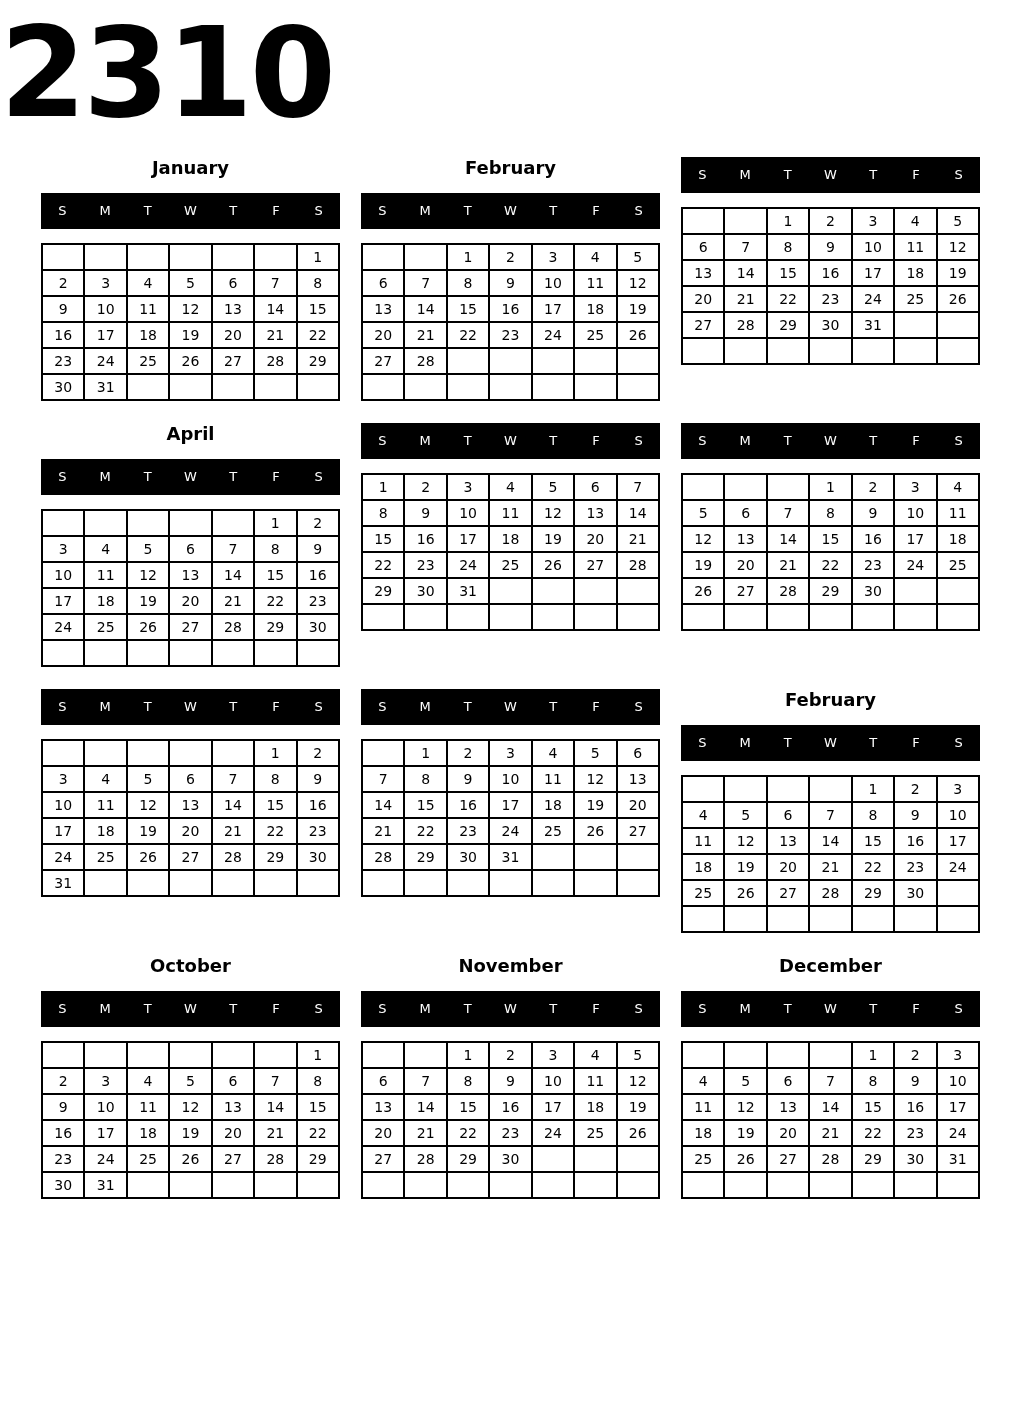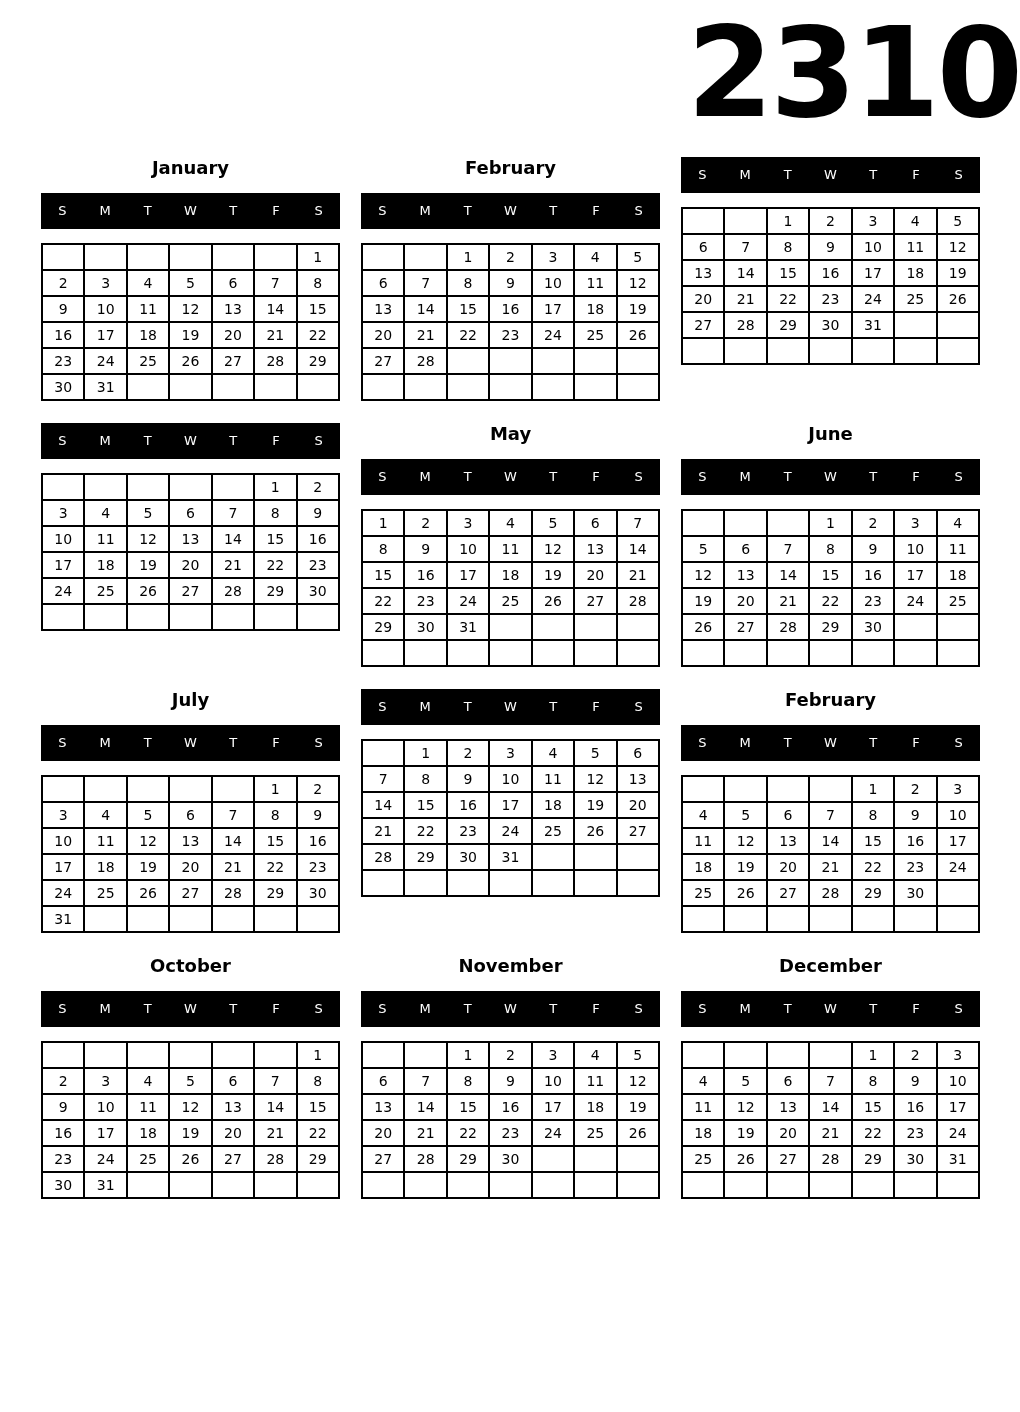--- a/index.html
+++ b/index.html
@@ -11,21 +11,21 @@
   }
   *{box-sizing:border-box;margin:0;padding:0;}
   html,body{width:1020px;background:var(--bg);}
   body{
     height:1412px;
     font-family:"DejaVu Sans","Liberation Sans",sans-serif;
     color:var(--text);
     overflow:hidden;
   }
   .year{
-    text-align:right;
+    text-align:left;
     font-size:124px;
     font-weight:bold;
     letter-spacing:-3px;
     line-height:1.12;
     margin-top:4px;
   }
   .months{
     display:grid;
     grid-template-columns:repeat(3,299px);
     column-gap:21px;
@@ -276,90 +276,90 @@
               <td></td>
               <td></td>
               <td></td>
               <td></td>
               <td></td>
             </tr>
           </tbody>
         </table>
       </div>
       <div class="month">
-        <div class="weekday-header">
-          <span>S</span>
-          <span>M</span>
-          <span>T</span>
-          <span>W</span>
-          <span>T</span>
-          <span>F</span>
-          <span>S</span>
-        </div>
-        <table class="grid">
-          <tbody>
-            <tr>
-              <td></td>
-              <td></td>
-              <td></td>
-              <td></td>
-              <td></td>
-              <td>1</td>
-              <td>2</td>
-            </tr>
-            <tr>
-              <td>3</td>
-              <td>4</td>
-              <td>5</td>
-              <td>6</td>
-              <td>7</td>
-              <td>8</td>
-              <td>9</td>
-            </tr>
-            <tr>
-              <td>10</td>
-              <td>11</td>
-              <td>12</td>
-              <td>13</td>
-              <td>14</td>
-              <td>15</td>
-              <td>16</td>
-            </tr>
-            <tr>
-              <td>17</td>
-              <td>18</td>
-              <td>19</td>
-              <td>20</td>
-              <td>21</td>
-              <td>22</td>
-              <td>23</td>
-            </tr>
-            <tr>
-              <td>24</td>
-              <td>25</td>
-              <td>26</td>
-              <td>27</td>
-              <td>28</td>
-              <td>29</td>
-              <td>30</td>
-            </tr>
-            <tr>
-              <td></td>
-              <td></td>
-              <td></td>
-              <td></td>
-              <td></td>
-              <td></td>
-              <td></td>
-            </tr>
-          </tbody>
-        </table>
-      </div>
-      <div class="month">
-        <div class="month-title">May</div>
+        <div class="month-title">April</div>
+        <div class="weekday-header">
+          <span>S</span>
+          <span>M</span>
+          <span>T</span>
+          <span>W</span>
+          <span>T</span>
+          <span>F</span>
+          <span>S</span>
+        </div>
+        <table class="grid">
+          <tbody>
+            <tr>
+              <td></td>
+              <td></td>
+              <td></td>
+              <td></td>
+              <td></td>
+              <td>1</td>
+              <td>2</td>
+            </tr>
+            <tr>
+              <td>3</td>
+              <td>4</td>
+              <td>5</td>
+              <td>6</td>
+              <td>7</td>
+              <td>8</td>
+              <td>9</td>
+            </tr>
+            <tr>
+              <td>10</td>
+              <td>11</td>
+              <td>12</td>
+              <td>13</td>
+              <td>14</td>
+              <td>15</td>
+              <td>16</td>
+            </tr>
+            <tr>
+              <td>17</td>
+              <td>18</td>
+              <td>19</td>
+              <td>20</td>
+              <td>21</td>
+              <td>22</td>
+              <td>23</td>
+            </tr>
+            <tr>
+              <td>24</td>
+              <td>25</td>
+              <td>26</td>
+              <td>27</td>
+              <td>28</td>
+              <td>29</td>
+              <td>30</td>
+            </tr>
+            <tr>
+              <td></td>
+              <td></td>
+              <td></td>
+              <td></td>
+              <td></td>
+              <td></td>
+              <td></td>
+            </tr>
+          </tbody>
+        </table>
+      </div>
+      <div class="month">
         <div class="weekday-header">
           <span>S</span>
           <span>M</span>
           <span>T</span>
           <span>W</span>
           <span>T</span>
           <span>F</span>
           <span>S</span>
         </div>
         <table class="grid">
@@ -415,91 +415,89 @@
               <td></td>
               <td></td>
               <td></td>
               <td></td>
               <td></td>
             </tr>
           </tbody>
         </table>
       </div>
       <div class="month">
-        <div class="month-title">June</div>
-        <div class="weekday-header">
-          <span>S</span>
-          <span>M</span>
-          <span>T</span>
-          <span>W</span>
-          <span>T</span>
-          <span>F</span>
-          <span>S</span>
-        </div>
-        <table class="grid">
-          <tbody>
-            <tr>
-              <td></td>
-              <td></td>
-              <td></td>
-              <td>1</td>
-              <td>2</td>
-              <td>3</td>
-              <td>4</td>
-            </tr>
-            <tr>
-              <td>5</td>
-              <td>6</td>
-              <td>7</td>
-              <td>8</td>
-              <td>9</td>
-              <td>10</td>
-              <td>11</td>
-            </tr>
-            <tr>
-              <td>12</td>
-              <td>13</td>
-              <td>14</td>
-              <td>15</td>
-              <td>16</td>
-              <td>17</td>
-              <td>18</td>
-            </tr>
-            <tr>
-              <td>19</td>
-              <td>20</td>
-              <td>21</td>
-              <td>22</td>
-              <td>23</td>
-              <td>24</td>
-              <td>25</td>
-            </tr>
-            <tr>
-              <td>26</td>
-              <td>27</td>
-              <td>28</td>
-              <td>29</td>
-              <td>30</td>
-              <td></td>
-              <td></td>
-            </tr>
-            <tr>
-              <td></td>
-              <td></td>
-              <td></td>
-              <td></td>
-              <td></td>
-              <td></td>
-              <td></td>
-            </tr>
-          </tbody>
-        </table>
-      </div>
-      <div class="month">
-        <div class="month-title">July</div>
+        <div class="weekday-header">
+          <span>S</span>
+          <span>M</span>
+          <span>T</span>
+          <span>W</span>
+          <span>T</span>
+          <span>F</span>
+          <span>S</span>
+        </div>
+        <table class="grid">
+          <tbody>
+            <tr>
+              <td></td>
+              <td></td>
+              <td></td>
+              <td>1</td>
+              <td>2</td>
+              <td>3</td>
+              <td>4</td>
+            </tr>
+            <tr>
+              <td>5</td>
+              <td>6</td>
+              <td>7</td>
+              <td>8</td>
+              <td>9</td>
+              <td>10</td>
+              <td>11</td>
+            </tr>
+            <tr>
+              <td>12</td>
+              <td>13</td>
+              <td>14</td>
+              <td>15</td>
+              <td>16</td>
+              <td>17</td>
+              <td>18</td>
+            </tr>
+            <tr>
+              <td>19</td>
+              <td>20</td>
+              <td>21</td>
+              <td>22</td>
+              <td>23</td>
+              <td>24</td>
+              <td>25</td>
+            </tr>
+            <tr>
+              <td>26</td>
+              <td>27</td>
+              <td>28</td>
+              <td>29</td>
+              <td>30</td>
+              <td></td>
+              <td></td>
+            </tr>
+            <tr>
+              <td></td>
+              <td></td>
+              <td></td>
+              <td></td>
+              <td></td>
+              <td></td>
+              <td></td>
+            </tr>
+          </tbody>
+        </table>
+      </div>
+      <div class="month">
         <div class="weekday-header">
           <span>S</span>
           <span>M</span>
           <span>T</span>
           <span>W</span>
           <span>T</span>
           <span>F</span>
           <span>S</span>
         </div>
         <table class="grid">

